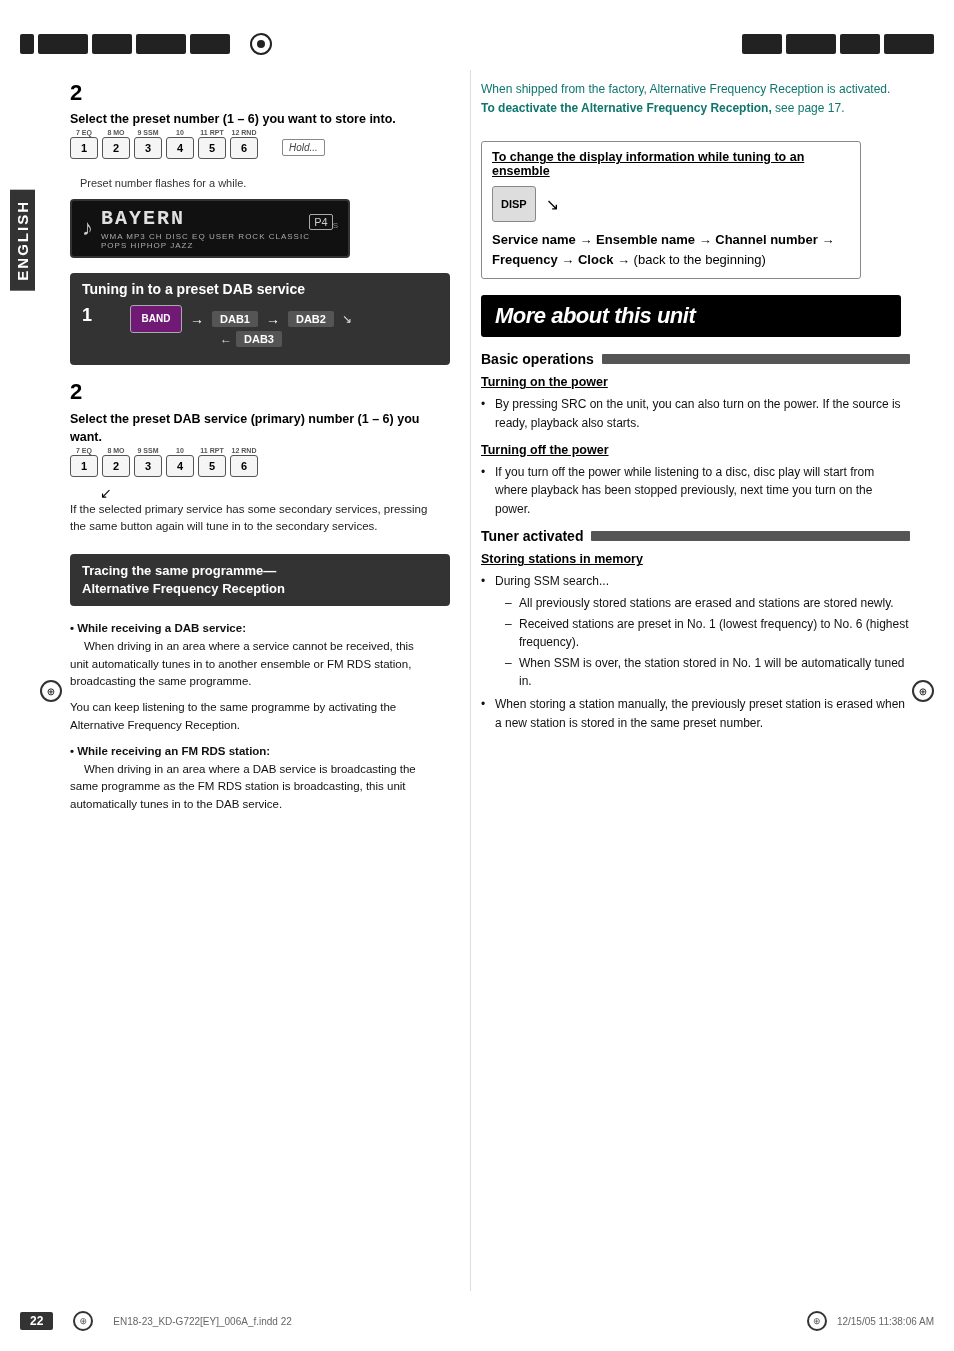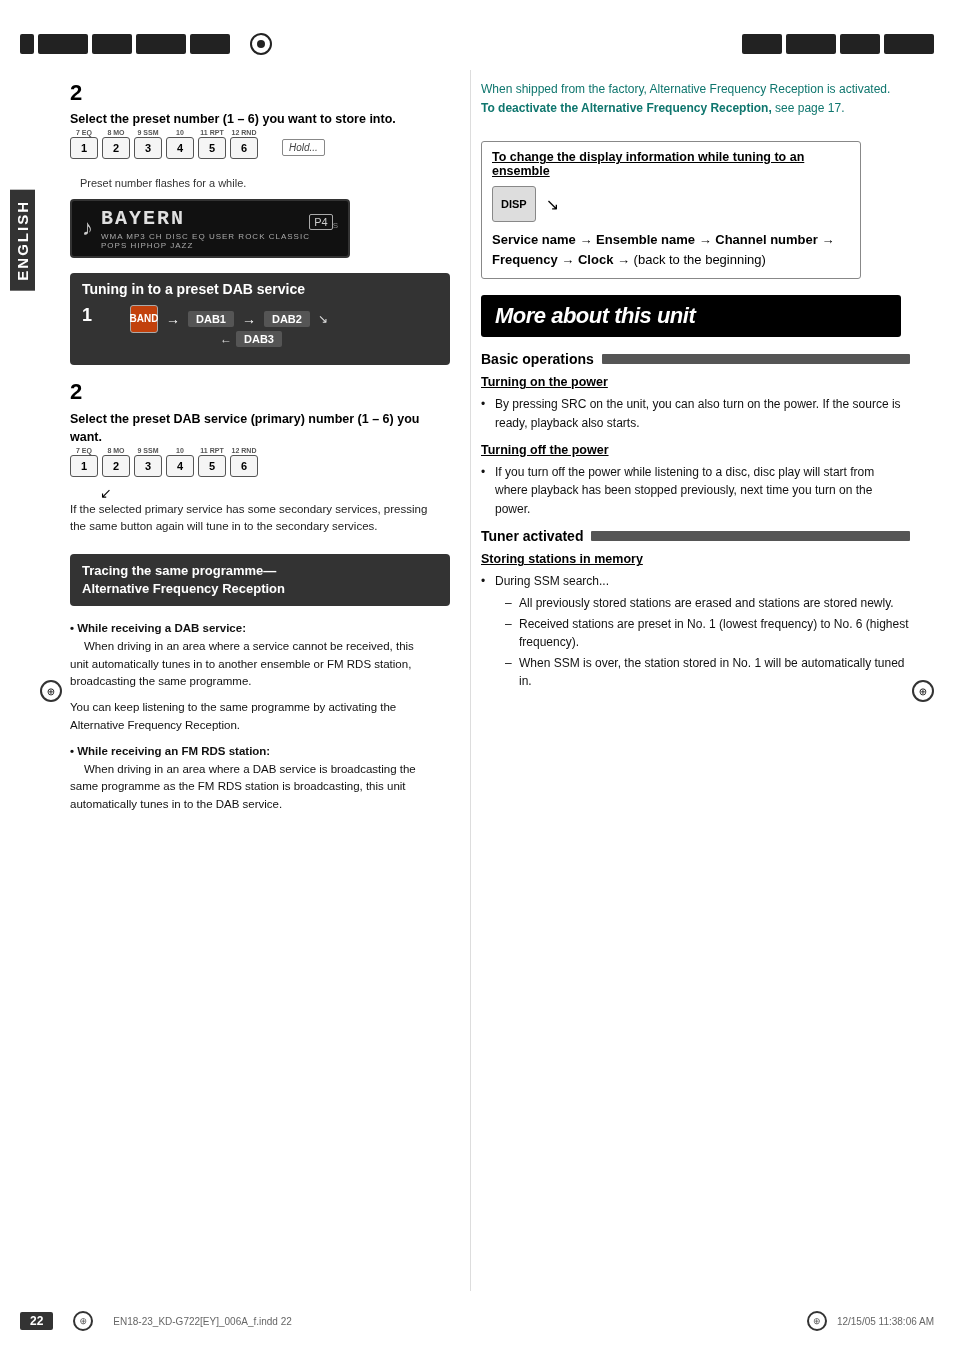--- a/index.html
+++ b/index.html
@@ -213,25 +213,25 @@
       padding: 8px 12px;
       margin-bottom: 14px;
       width: 380px;
     }
     .tuning-box-title {
       font-size: 14px;
       font-weight: bold;
       margin-bottom: 8px;
     }
     .band-btn {
-      width: 28px;
+      width: 52px;
       height: 28px;
       border: 1.5px solid #aaa;
       border-radius: 3px;
-      background: #c2410c;
+      background: #701a75;
       color: #fff;
       font-size: 10px;
       display: flex;
       align-items: center;
       justify-content: center;
       font-weight: bold;
     }
     .dab-box {
       background: #555;
       color: #fff;
@@ -742,20 +742,21 @@
       <div class="subsection-title">Storing stations in memory</div>
       <div class="body-text">
         <ul>
           <li>During SSM search...
             <ul>
               <li>All previously stored stations are erased and stations are stored newly.</li>
               <li>Received stations are preset in No. 1 (lowest frequency) to No. 6 (highest frequency).</li>
               <li>When SSM is over, the station stored in No. 1 will be automatically tuned in.</li>
             </ul>
           </li>
+          <li>When storing a station manually, the previously preset station is erased when a new station is stored in the same preset number.</li>
         </ul>
       </div>
 
     </div>
 
   </div>
 
   <div class="bottom-bar">
     <div class="page-num-box">22</div>
     <div class="bottom-left-circle">

